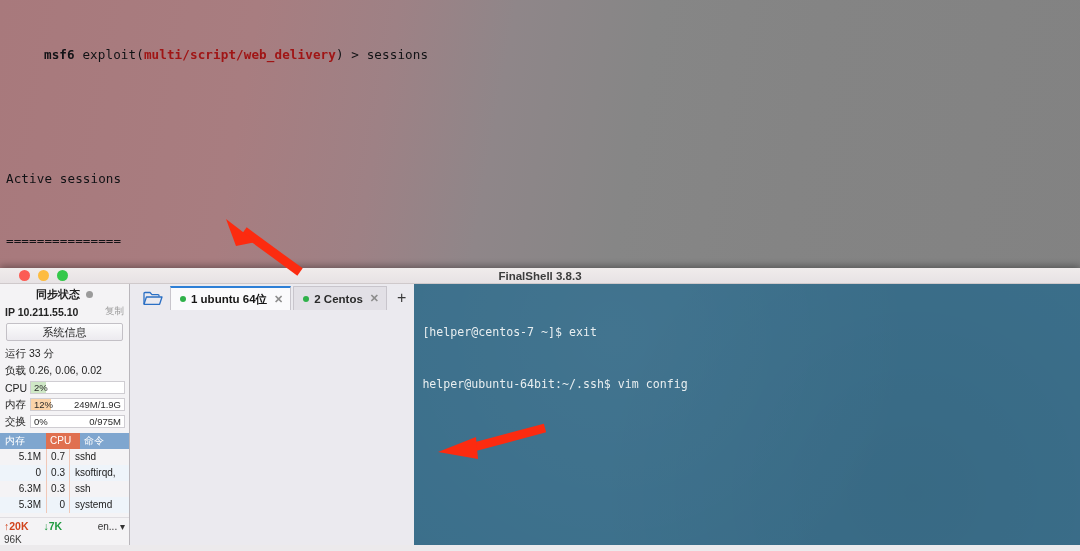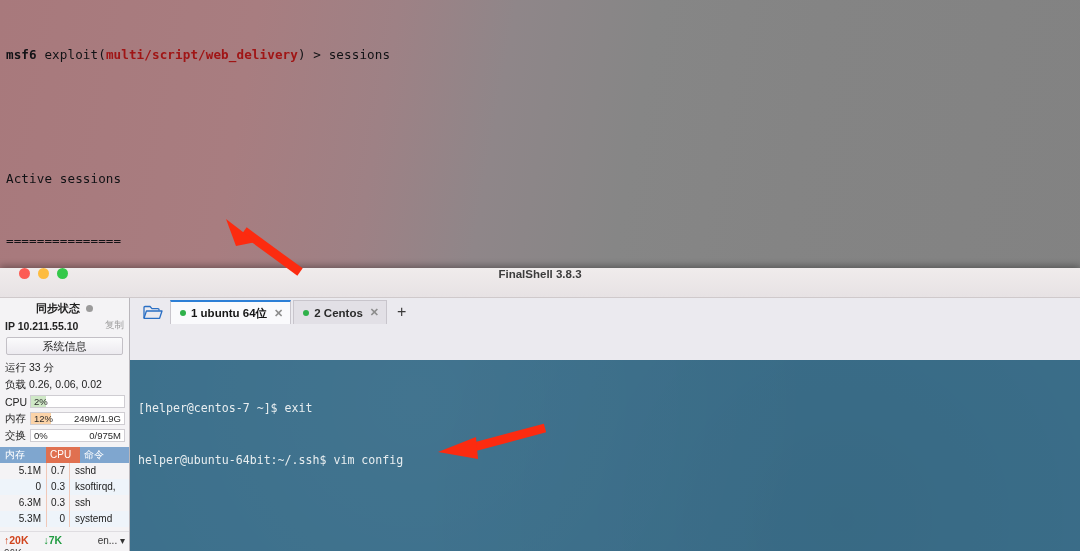--- a/index.html
+++ b/index.html
@@ -31,41 +31,41 @@
     width: 1080px; height: 275px;
     padding: 4px 0 0 6px;
     font-family: "DejaVu Sans Mono", "Liberation Mono", monospace;
     font-size: 12.6px;
     line-height: 20.6px;
     color: #111215;
     white-space: pre;
     letter-spacing: 0.1px;
   }
   #msf-terminal .ln { height: 20.6px; }
-  .msf6 { font-weight: bold; }
+  .msf6 { font-weight: bold; margin-left: 38px; }
   .mod { color: #a01515; font-weight: bold; }
   .star { color: #1822c4; font-weight: bold; }
   .blank { height: 20.6px; }
 
   
   #finalshell {
     position: absolute;
     left: 0; top: 268px;
     width: 1080px; height: 283px;
     background: #eceaec;
     box-shadow: 0 -2px 7px rgba(0,0,0,0.35);
     overflow: hidden;
   }
   #fs-titlebar {
     position: relative;
-    height: 30px;
+    height: 16px;
     background: linear-gradient(#f0ecec, #e7e2e4);
     border-bottom: 1px solid #cfc9cb;
     display: flex;
-    align-items: flex-start;
+    align-items: center;
     padding-left: 10px;
   }
   .traffic {
     display: flex; gap: 8px;
     margin-left: 9px;
   }
   .dot { width: 11px; height: 11px; border-radius: 50%; display:block; }
   .dot.red { background: #fc5c54; }
   .dot.yellow { background: #fdbc40; }
   .dot.green { background: #34c84a; }
@@ -181,24 +181,23 @@
   }
   .up { color: #d0431c; }
   .down { color: #1f9b40; }
   .net-sel { margin-left:auto; color:#333; font-weight:normal; font-size:10px; }
   .net-scale { font-size: 10px; color: #3a3a3a; padding-left: 4px; height: 15px; }
 
   
   #fs-term-wrap {
     flex: 1;
     display: flex;
-    flex-direction: column;
+    flex-direction: row;
     background: #ebeaef;
     overflow: hidden;
-    gap: 36px;
   }
   #tabbar {
     height: 26px;
     display: flex;
     align-items: flex-end;
     background: #ebeaef;
     padding-left: 6px;
   }
   #folder-icon-btn {
     width: 34px; height: 24px;

